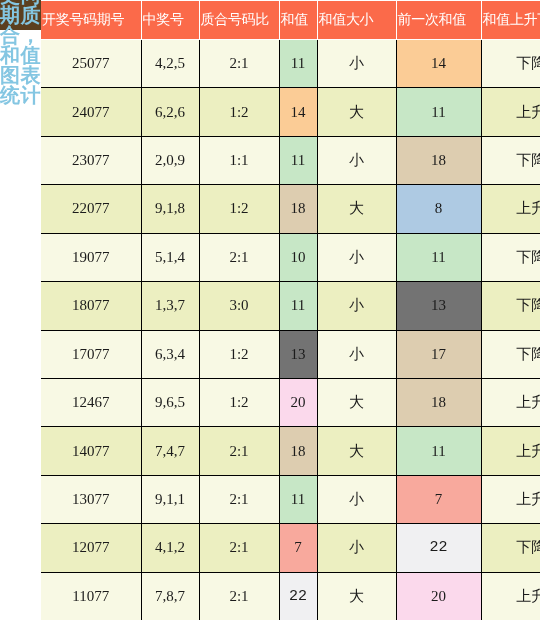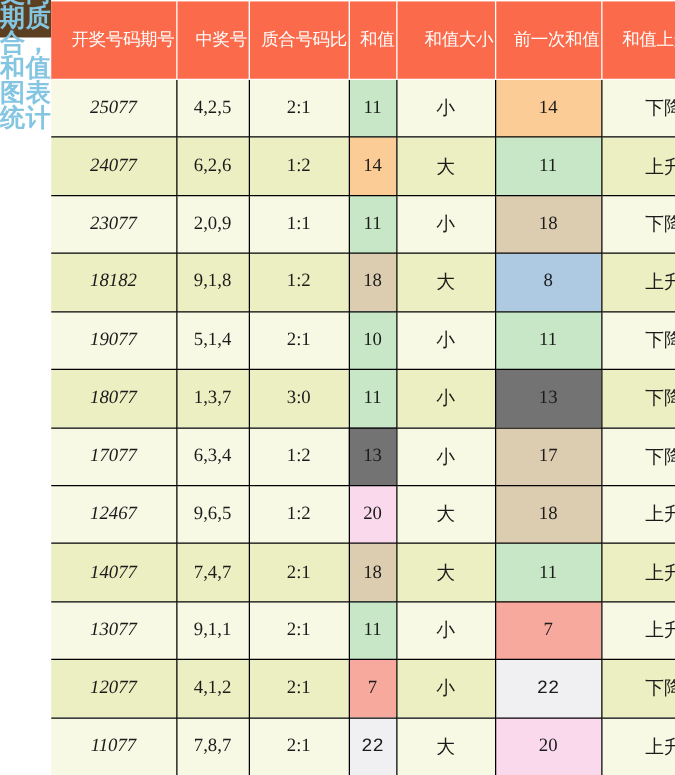--- a/index.html
+++ b/index.html
@@ -42,42 +42,42 @@
   col.c4{width:79px;}
   col.c5{width:85px;}
   col.c6{width:100px;}
 
   thead th{
     background:#fb6a4a;
     color:#ffffff;
     font-size:14px;
     font-weight:normal;
     height:30px;
-    padding:16px 1px;
-    text-align:right;
+    padding:4px 1px;
+    text-align:left;
     vertical-align:middle;
     border:1px solid #ffffff;
     font-family:"Liberation Sans","DejaVu Sans",sans-serif;
     white-space:nowrap;
     letter-spacing:-0.3px;
   }
   thead th:first-child{border-left:none;}
   thead th:last-child{border-right:none;}
 
   tbody td{
     height:37.3px;
     text-align:center;
     vertical-align:middle;
     font-size:15px;
     color:#1b1b1b;
     border:1px solid #000000;
     padding:0;
     white-space:nowrap;
   }
-  tbody tr td:first-child{border-left:none;font-style:italic;}
+  tbody tr td:first-child{border-left:none;}
   tbody tr td:last-child{border-right:none;}
   tbody tr:last-child td{border-bottom:none;}
 
   
   .stripe-odd{background:#f8f9e4;}
   .stripe-even{background:#ecefc1;margin-left:24px;}
 
   
   .v-green {background:#c7e7c6;}
   .v-orange{background:#fbcc96;}
@@ -142,21 +142,21 @@
         <tr>
           <td class="stripe-odd">23077</td>
           <td class="stripe-odd">2,0,9</td>
           <td class="stripe-odd">1:1</td>
           <td class="v-green">11</td>
           <td class="stripe-odd cjk">小</td>
           <td class="v-tan">18</td>
           <td class="stripe-odd cjk">下降</td>
         </tr>
         <tr>
-          <td class="stripe-even">18182</td>
+          <td class="stripe-even">22077</td>
           <td class="stripe-even">9,1,8</td>
           <td class="stripe-even">1:2</td>
           <td class="v-tan">18</td>
           <td class="stripe-even cjk">大</td>
           <td class="v-blue">8</td>
           <td class="stripe-even cjk">上升</td>
         </tr>
         <tr>
           <td class="stripe-odd">19077</td>
           <td class="stripe-odd">5,1,4</td>

